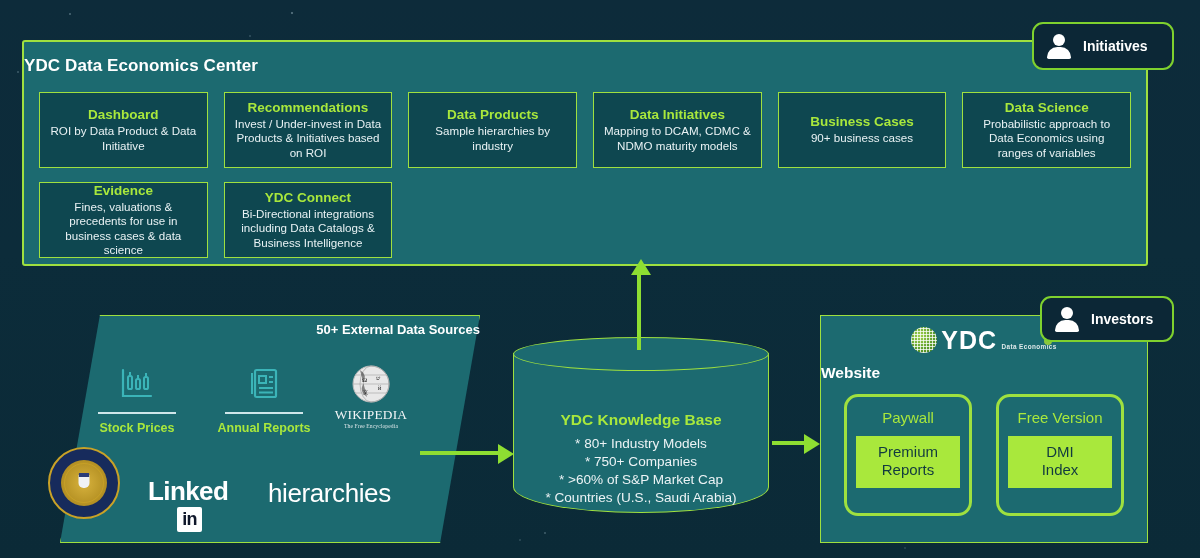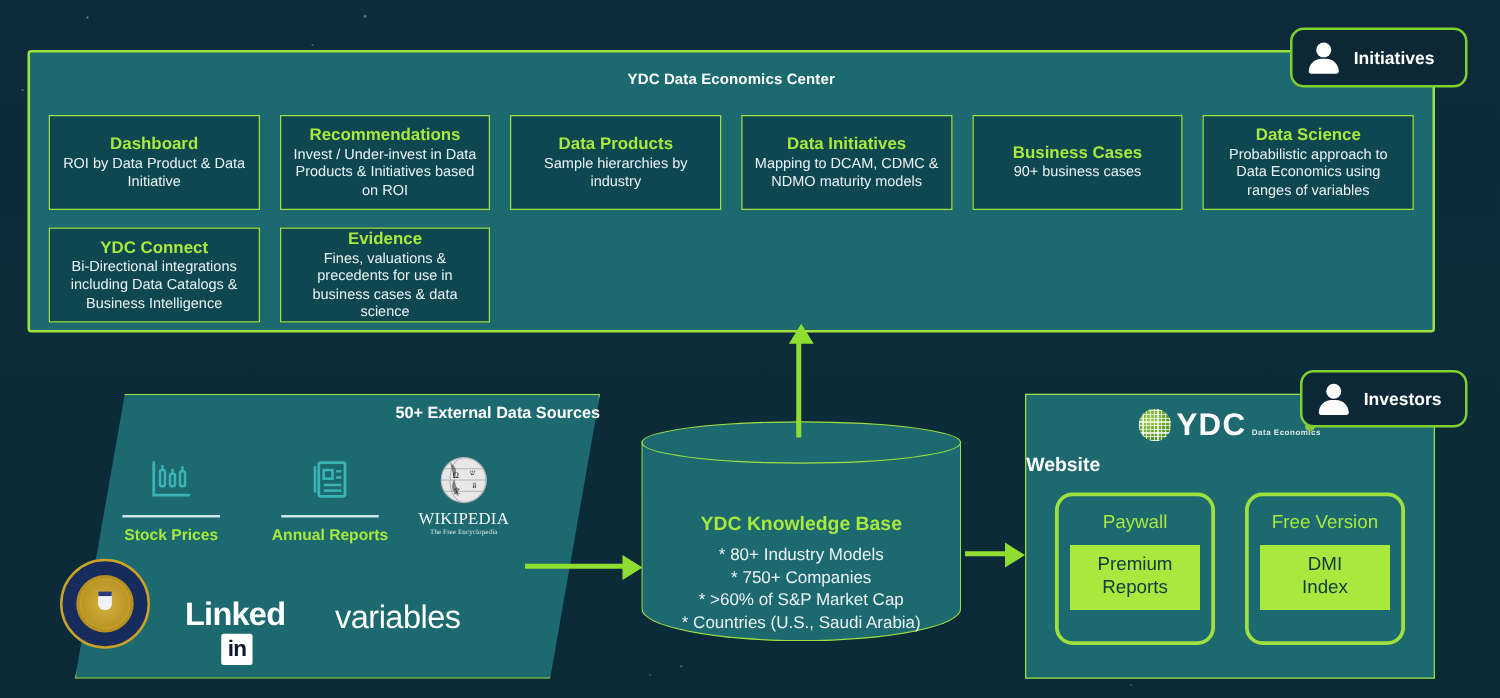--- a/index.html
+++ b/index.html
@@ -28,22 +28,21 @@
   
   .dec-panel {
     position: absolute; left: 22px; top: 40px;
     width: 1126px; height: 226px;
     background: #1c6a70;
     border: 2px solid #9fe03f;
     border-radius: 3px;
   }
   .dec-title {
     position: absolute; left: 0; right: 0; top: 14px;
-    text-align: center;
-    color: #ffffff; font-size: 12px; font-weight: bold;
+    color: #ffffff; font-size: 17px; font-weight: bold;
     letter-spacing: .1px;
   }
   .cards {
     position: absolute; left: 15px; right: 15px; top: 50px;
     display: grid;
     grid-template-columns: repeat(6, 1fr);
     gap: 14px 16px;
   }
   .card {
     background: #0e4750;
@@ -284,26 +283,26 @@
       </div>
       <div class="card">
         <div class="card-title">Business Cases</div>
         <div class="card-desc">90+ business cases</div>
       </div>
       <div class="card">
         <div class="card-title">Data Science</div>
         <div class="card-desc">Probabilistic approach to Data Economics using ranges of variables</div>
       </div>
       <div class="card">
+        <div class="card-title">Evidence</div>
+        <div class="card-desc">Fines, valuations &amp; precedents for use in business cases &amp; data science</div>
+      </div>
+      <div class="card">
         <div class="card-title">YDC Connect</div>
         <div class="card-desc">Bi-Directional integrations including Data Catalogs &amp; Business Intelligence</div>
-      </div>
-      <div class="card">
-        <div class="card-title">Evidence</div>
-        <div class="card-desc">Fines, valuations &amp; precedents for use in business cases &amp; data science</div>
       </div>
     </div>
   </div>
 
   <div class="badge badge-corporates">
     <span class="person">
       <span class="head"></span>
         <span class="body"></span>
     </span>
     <span class="badge-label">Initiatives</span>
@@ -377,21 +376,21 @@
       <div class="sec-ring-text"></div>
       <div class="sec-shield"></div>
     </div>
   </div>
 
   <div class="linkedin">
     <span>Linked</span>
       <span class="li-box">in</span>
   </div>
 
-  <div class="crunchbase">variables</div>
+  <div class="crunchbase">hierarchies</div>
 
   <div class="arrow">
     <div class="ah-line" style="left:420px; top:451px; width:82px;"></div>
     <div class="ah-head" style="left:498px; top:444px;"></div>
   </div>
 
   <div class="cyl">
     <div class="cyl-body"></div>
     <div class="cyl-top"></div>
     <div class="cyl-text">

